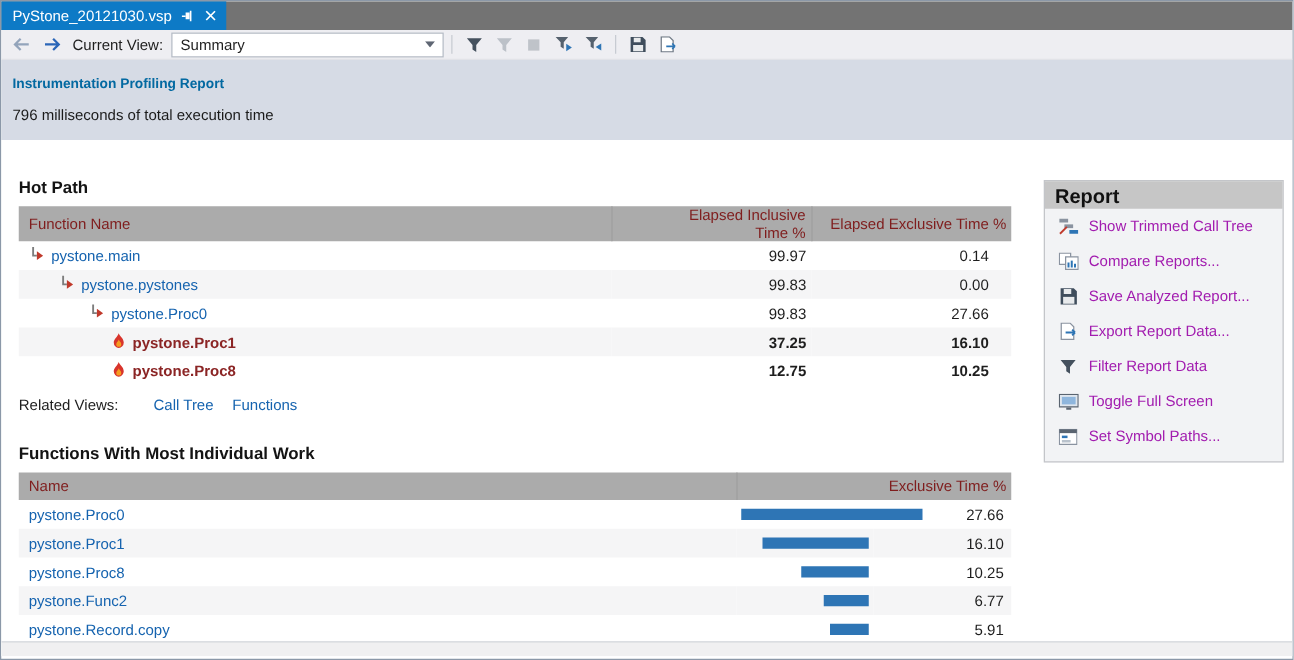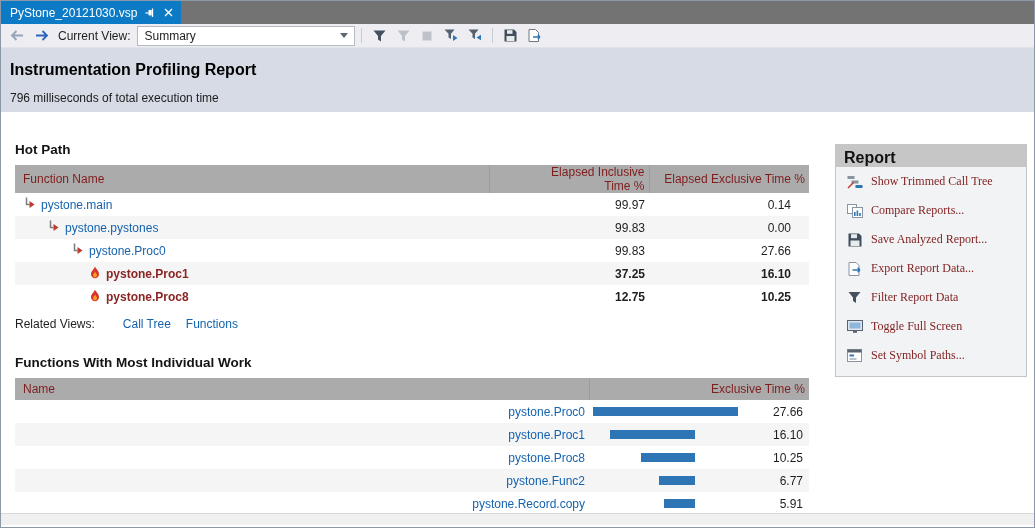--- a/index.html
+++ b/index.html
@@ -14,35 +14,35 @@
   
   .toolbar { height:24px; background:#eeeef2; display:flex; align-items:center; padding:0 5px; gap:2px; font-size:12px; color:#1e1e1e; border-bottom:1px solid #e2e3e8; }
   .tb-btn { width:22px; height:20px; display:flex; align-items:center; justify-content:center; cursor:default; }
   .tb-sep { width:1px; height:15px; background:#c7cbd2; margin:0 4px; }
   .tb-label { margin:0 2px 0 4px; }
   .dropdown { width:218px; height:20px; background:#fff; border:1px solid #b4bac4; display:flex; align-items:center; padding-left:6px; margin-left:3px; }
   .dropdown .chev { margin-left:auto; margin-right:6px; display:flex; }
 
   
   .report-header { height:64px; background:#d6dbe5; padding:13px 10px 0 9px; }
-  .report-header .rh-title { font-size:16px; font-weight:bold; color:#000000; }
+  .report-header .rh-title { font-size:11px; font-weight:bold; color:#0369a1; }
   .report-header .rh-sub { font-size:12px; margin-top:12px; color:#1b1b1b; }
 
   
   .content { position:relative; height:413px; background:#fff; overflow:hidden; }
   .main { position:absolute; left:14px; top:0; width:794px; }
   .section-title { font-size:13.5px; font-weight:bold; color:#141414; }
   .t1 { margin:30px 0 8px 0; }
   .t2 { margin:24px 0 8px 0; }
 
   table { border-collapse:collapse; width:794px; font-size:12px; table-layout:fixed; }
   thead th { background:#ababab; color:#7f1d1d; font-weight:normal; text-align:left; height:22px; padding:0 4px 0 8px; border-left:1px solid #9c9c9c;margin-top:27px; }
   thead th:first-child { border-left:none; }
   thead th.num-h { text-align:right; }
-  tbody td { height:23px; padding:0 4px; vertical-align:middle; color:#1e1e1e;text-align:right; }
+  tbody td { height:23px; padding:0 4px; vertical-align:middle; color:#1e1e1e; }
   tbody tr:nth-child(even) { background:#f5f5f6; }
   td.num { text-align:right; }
   td.excl { padding-right:18px; }
   tr.hot td.num { font-weight:bold; }
 
   a.fn-link { color:#1563af; text-decoration:none; cursor:pointer; }
   tr.hot a.fn-link { color:#8b2525; font-weight:bold; }
   .name-wrap { display:flex; align-items:center; gap:5px; }
   .ind0 { padding-left:8px; } .ind1 { padding-left:32px; } .ind2 { padding-left:56px; } .ind3 { padding-left:74px; }
 
@@ -52,21 +52,21 @@
 
   
   td.barcell { width:160px; text-align:right; }
   .bar { display:block; margin-left:auto; height:9px; background:#2e75b5; }
   td.val { width:40px; text-align:right; padding-right:6px; }
 
   
   .report-panel { position:absolute; left:834px; top:32px; width:192px; background:#f2f3f5; border:1px solid #c3c5c9; padding-bottom:6px; }
   .rp-header { height:22px; background:#c6c6c6; font-size:16px; font-weight:bold; color:#111; padding:4px 0 0 8px; }
   .rp-item { display:flex; align-items:center; gap:8px; padding:7px 4px 7px 10px; cursor:pointer; }
-  .rp-item a { color:#7f1d1d; font-size:12px; text-decoration:none;font-family:Liberation Serif, serif; }
+  .rp-item a { color:#a21caf; font-size:12px; text-decoration:none; }
   .rp-ico { width:17px; display:flex; justify-content:center; }
 
   
   .hscroll { position:absolute; left:0; right:0; bottom:0; height:12px; background:#f0f0f1; border-top:1px solid #d4d7dc; }
 </style>
 </head>
 <body>
 
 <div class="window">
 

